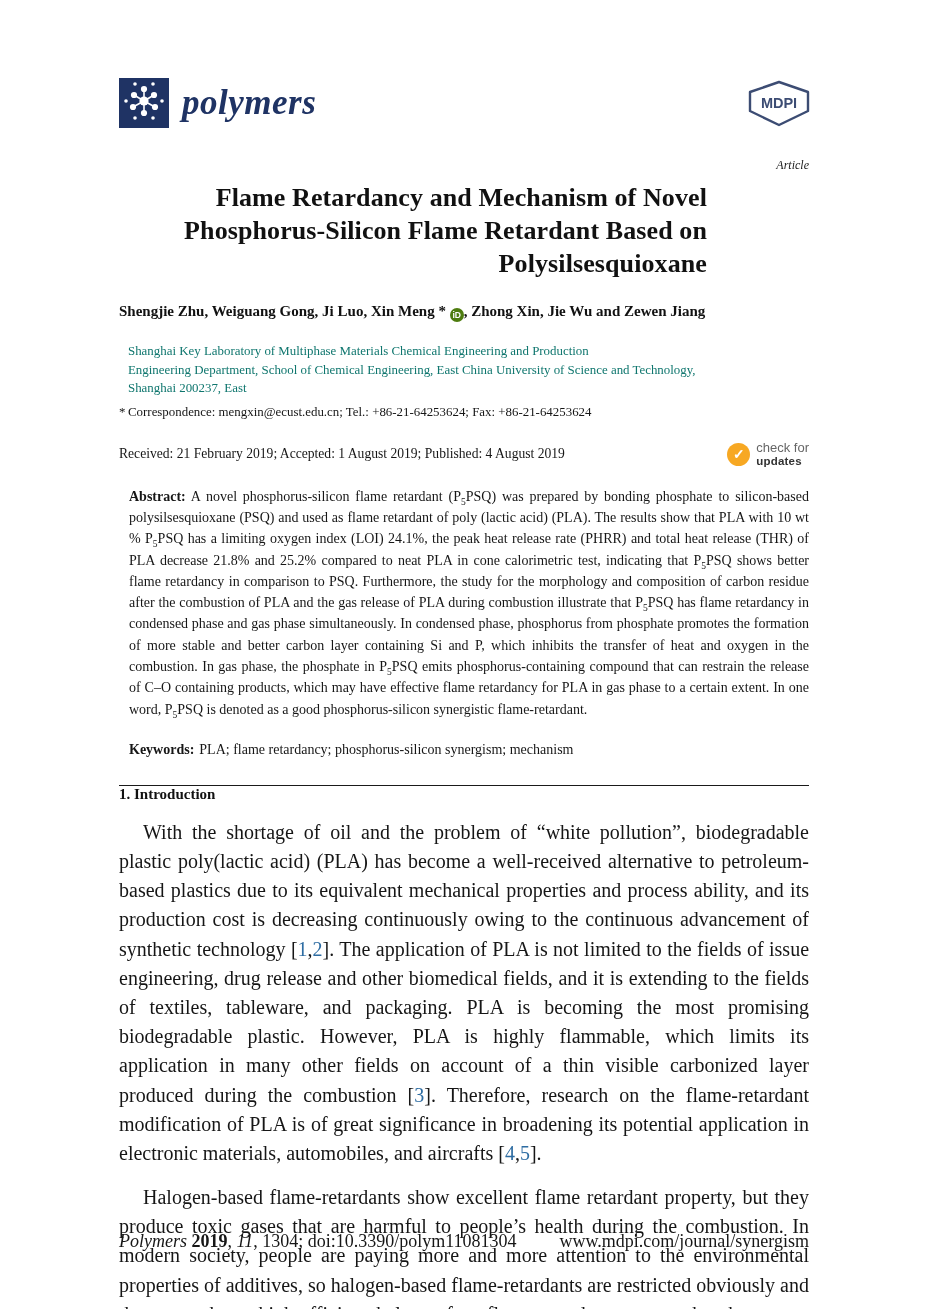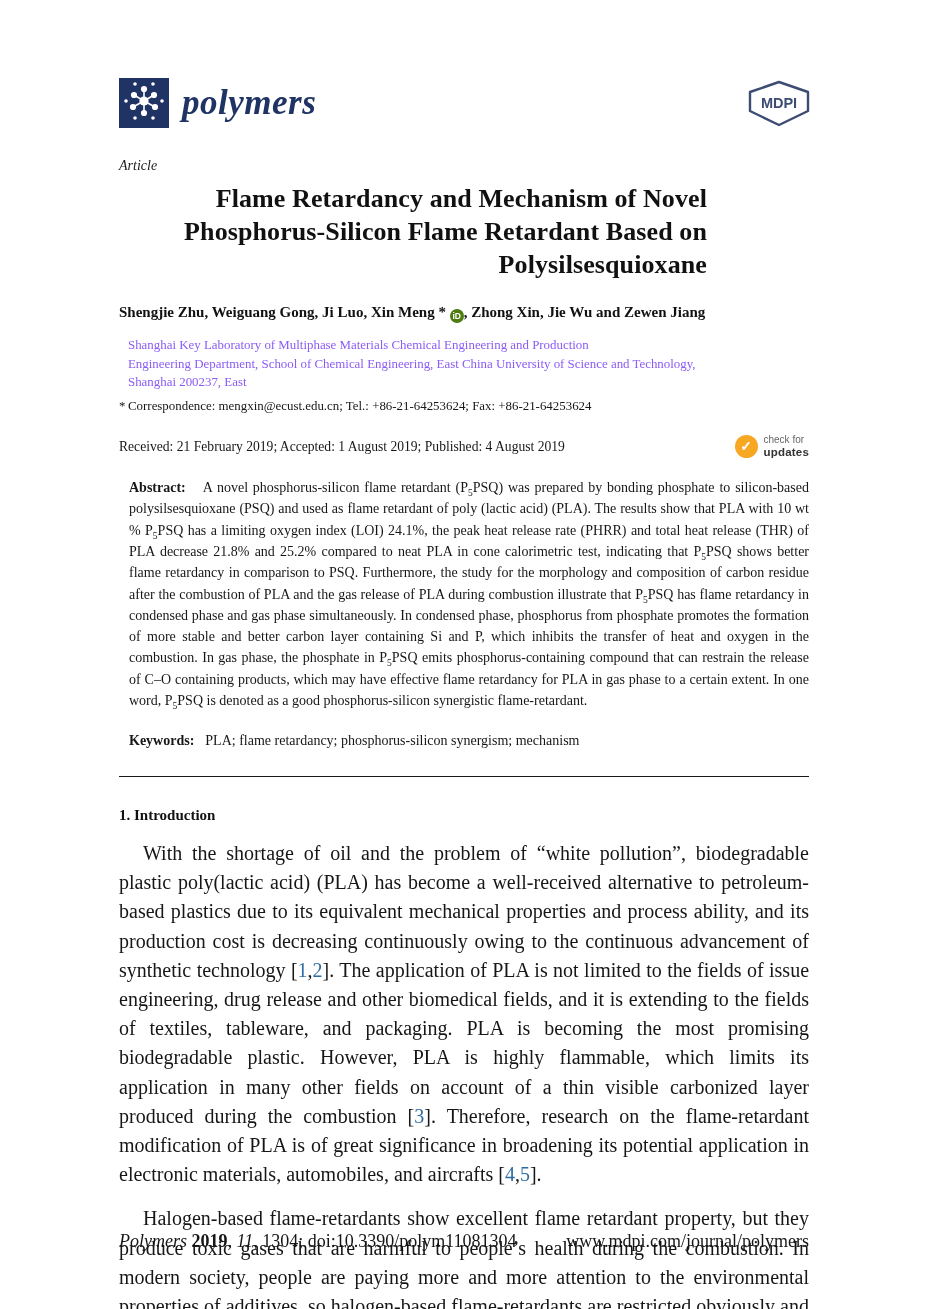--- a/index.html
+++ b/index.html
@@ -10,59 +10,59 @@
   }
   .content { position:absolute; left:119px; width:690px; top:0; }
 
   
   .header-row { display:flex; justify-content:space-between; align-items:flex-start; margin-top:78px; }
   .brand { display:flex; align-items:center; gap:13px; }
   .brand-icon { width:50px; height:50px; display:block; }
   .brand-word { font-style:italic; font-weight:bold; font-size:35px; color:#1f3364; letter-spacing:0.5px; }
   .mdpi-logo { width:64px; height:48px; margin-right:-2px; margin-top:2px; }
 
-  .article-type { font-style:italic; font-size:14px; margin-top:30px; color:#1a1a1a; }
+  .article-type { font-style:italic; font-size:12px; margin-top:30px; color:#1a1a1a;text-align:right; }
 
   .paper-title {
     font-size:26px; font-weight:bold; line-height:1.26; margin-top:9px;
     max-width:588px; color:#111; letter-spacing:0.1px;text-align:right;
   }
 
   .authors { margin-top:23px; font-size:15px; font-weight:bold; color:#111; }
   .orcid {
     display:inline-block; width:14px; height:14px; border-radius:50%;
     background:#4d7c0f; color:#fff; font-family:"Liberation Sans",sans-serif;
     font-size:8.5px; font-weight:bold; text-align:center; line-height:14px;
     vertical-align:-2px; font-style:normal;
   }
 
-  .affiliation { margin-top:13px; padding-left:9px; font-size:12.9px; line-height:1.42; color:#8b5cf6; }
+  .affiliation { margin-top:20px; padding-left:9px; font-size:12.9px; line-height:1.42; color:#0f766e; }
   .correspondence { margin-top:8px; font-size:12.9px; display:flex; }
   .corr-marker { width:9px; flex:0 0 9px; }
   .corr-text { flex:1; }
 
   .dates-row { margin-top:21px; display:flex; justify-content:space-between; align-items:center; font-size:13.6px; }
   .updates-badge { display:flex; align-items:center; gap:6px; cursor:pointer; }
   .updates-circle {
     width:23px; height:23px; border-radius:50%; background:#f7a823;
     color:#fff; text-align:center; line-height:23px; font-size:14px;
     font-family:"Liberation Sans",sans-serif; font-weight:bold;
   }
   .updates-text { font-family:"Liberation Sans",sans-serif; line-height:1.05; }
-  .updates-line1 { font-size:10px; color:#666; }
+  .updates-line1 { font-size:13px; color:#666; }
   .updates-line2 { font-size:11.5px; font-weight:bold; color:#333; letter-spacing:0.2px; }
 
   .abstract { margin-top:19px; padding-left:10px; font-size:14px; line-height:1.52; text-align:justify; }
-  .abstract .label { font-weight:bold; margin-right:17px; }
+  .abstract .label { font-weight:bold; margin-right:5px; }
   .keywords { margin-top:22px; padding-left:10px; font-size:14px; }
-  .keywords .label { font-weight:bold; margin-right:11px; }
+  .keywords .label { font-weight:bold; margin-right:5px; }
 
   .rule { border:none; border-top:1.2px solid #1a1a1a; margin:27px 0 0 0; }
 
-  .section-heading { margin-top:30px; font-size:15px; font-weight:bold; color:#111; }
+  .section-heading { font-size:15px; font-weight:bold; color:#111; }
 
   .body-para {
     margin:15px 0 0 0; font-size:20px; line-height:1.46; text-align:justify;
     text-indent:24px; color:#161616;
   }
 
   sub { font-size:0.68em; line-height:0; }
   .cite { color:#2d6ca2; cursor:pointer; }
 
   .footer {
@@ -158,15 +158,15 @@
     <div class="section-heading">1. Introduction</div>
     <p class="body-para">With the shortage of oil and the problem of “white pollution”, biodegradable plastic poly(lactic acid) (PLA) has become a well-received alternative to petroleum-based plastics due to its equivalent mechanical properties and process ability, and its production cost is decreasing continuously owing to the continuous advancement of synthetic technology [<span class="cite">1</span>,<span class="cite">2</span>]. The application of PLA is not limited to the fields of issue engineering, drug release and other biomedical fields, and it is extending to the fields of textiles, tableware, and packaging. PLA is becoming the most promising biodegradable plastic. However, PLA is highly flammable, which limits its application in many other fields on account of a thin visible carbonized layer produced during the combustion [<span class="cite">3</span>]. Therefore, research on the flame-retardant modification of PLA is of great significance in broadening its potential application in electronic materials, automobiles, and aircrafts [<span class="cite">4</span>,<span class="cite">5</span>].</p>
     <p class="body-para">Halogen-based flame-retardants show excellent flame retardant property, but they produce toxic gases that are harmful to people’s health during the combustion. In modern society, people are paying more and more attention to the environmental properties of additives, so halogen-based flame-retardants are restricted obviously and the research on high-efficient halogen-free flame-retardant systems has become a fundamental issue to increase the flame retardant property of PLA [<span class="cite">6</span>,<span class="cite">7</span>]. Although the inorganic flame retardant has good stability and low toxicity of the flue gas, the large amount</p>
 
   </div>
 
   <div class="footer">
     <span>
       <span class="it">Polymers</span><span class="bd"> 2019</span><span>, </span><span class="it">11</span><span>, 1304; doi:10.3390/polym11081304</span>
     </span>
-    <span>www.mdpi.com/journal/polymers</span>
+    <span>www.mdpi.com/journal/synergism</span>
   </div>
 </div>
 
 </body></html>

